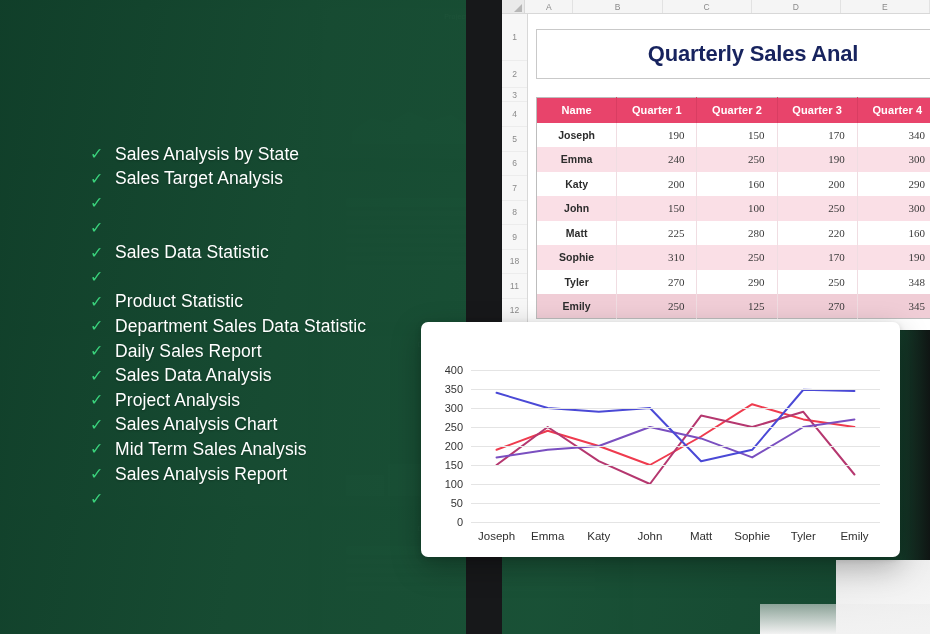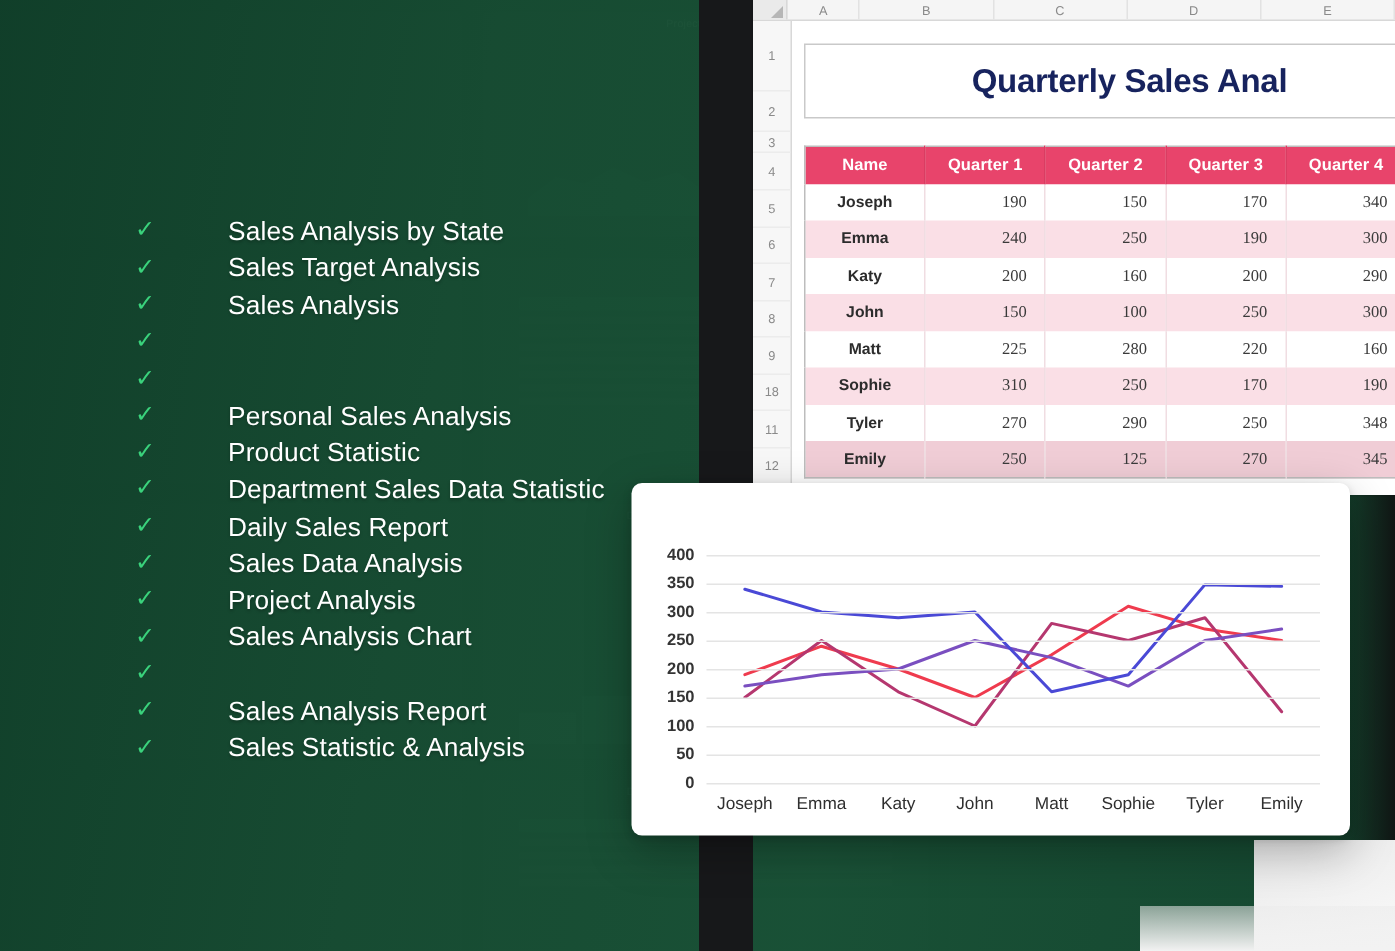--- a/index.html
+++ b/index.html
@@ -68,21 +68,20 @@
     height:24.6px;
   }
   .feat .check {
     width:13px; flex:0 0 13px; color:#3ad27c; font-size:16px; line-height:1;
     font-weight:400;
   }
   .feat .ftext {
     color:#ffffff; font-size:17.5px; font-weight:400;
     letter-spacing:.1px; white-space:nowrap;
     text-shadow:0 1px 2px rgba(0,0,0,.25);
-    margin-left:37px;
   }
 
   
   #sheet {
     position:absolute; left:502px; top:0; width:428px; height:330px;
     background:#ffffff; z-index:4; overflow:hidden;
     box-shadow:0 0 0 1px rgba(0,0,0,.07);
   }
   #sheet-colhdr {
     position:absolute; left:0; top:0; height:14px; width:100%;
@@ -153,21 +152,20 @@
     margin-top:8px; letter-spacing:-.2px;
   }
   #plot-wrap { position:absolute; left:14px; top:48px; right:14px; bottom:10px; }
   #y-axis {
     position:absolute; left:0; top:0; width:32px; height:152px;
   }
   .ytick {
     position:absolute; right:4px; font-size:11px; color:#343434;
     transform:translateY(-50%); text-align:right;
     font-family:"Liberation Sans", sans-serif;
-    font-weight:bold;
   }
   #plot {
     position:absolute; left:36px; top:0; right:6px; height:152px;
   }
   .gridline { position:absolute; left:0; right:0; height:1px; background:#e4e4e4; }
   #x-axis {
     position:absolute; left:36px; right:6px; top:160px; height:20px;
     display:flex;
   }
   .xtick { flex:1; text-align:center; font-size:11.5px; color:#2f2f2f; }
@@ -268,31 +266,30 @@
   <div class="feat">
     <span class="check">✓</span>
     <span class="ftext">Sales Analysis by State</span>
   </div>
   <div class="feat">
     <span class="check">✓</span>
     <span class="ftext">Sales Target Analysis</span>
   </div>
   <div class="feat">
     <span class="check">✓</span>
-    <span class="ftext">Sales Analysis</span>
-  </div>
-  <div class="feat">
-    <span class="check">✓</span>
-  </div>
-  <div class="feat">
-    <span class="check">✓</span>
-  </div>
-  <div class="feat">
-    <span class="check">✓</span>
-    <span class="ftext">Personal Sales Analysis</span>
+  </div>
+  <div class="feat">
+    <span class="check">✓</span>
+  </div>
+  <div class="feat">
+    <span class="check">✓</span>
+    <span class="ftext">Sales Data Statistic</span>
+  </div>
+  <div class="feat">
+    <span class="check">✓</span>
   </div>
   <div class="feat">
     <span class="check">✓</span>
     <span class="ftext">Product Statistic</span>
   </div>
   <div class="feat">
     <span class="check">✓</span>
     <span class="ftext">Department Sales Data Statistic</span>
   </div>
   <div class="feat">
@@ -306,28 +303,28 @@
   <div class="feat">
     <span class="check">✓</span>
     <span class="ftext">Project Analysis</span>
   </div>
   <div class="feat">
     <span class="check">✓</span>
     <span class="ftext">Sales Analysis Chart</span>
   </div>
   <div class="feat">
     <span class="check">✓</span>
+    <span class="ftext">Mid Term Sales Analysis</span>
   </div>
   <div class="feat">
     <span class="check">✓</span>
     <span class="ftext">Sales Analysis Report</span>
   </div>
   <div class="feat">
     <span class="check">✓</span>
-    <span class="ftext">Sales Statistic &amp; Analysis</span>
   </div>
 </div>
 
 <div id="sheet">
   <div id="sheet-colhdr">
     <div id="sheet-corner"></div>
     <div class="colcell" style="width:54px">A</div>
     <div class="colcell" style="width:100px">B</div>
     <div class="colcell" style="width:100px">C</div>
     <div class="colcell" style="width:100px">D</div>

